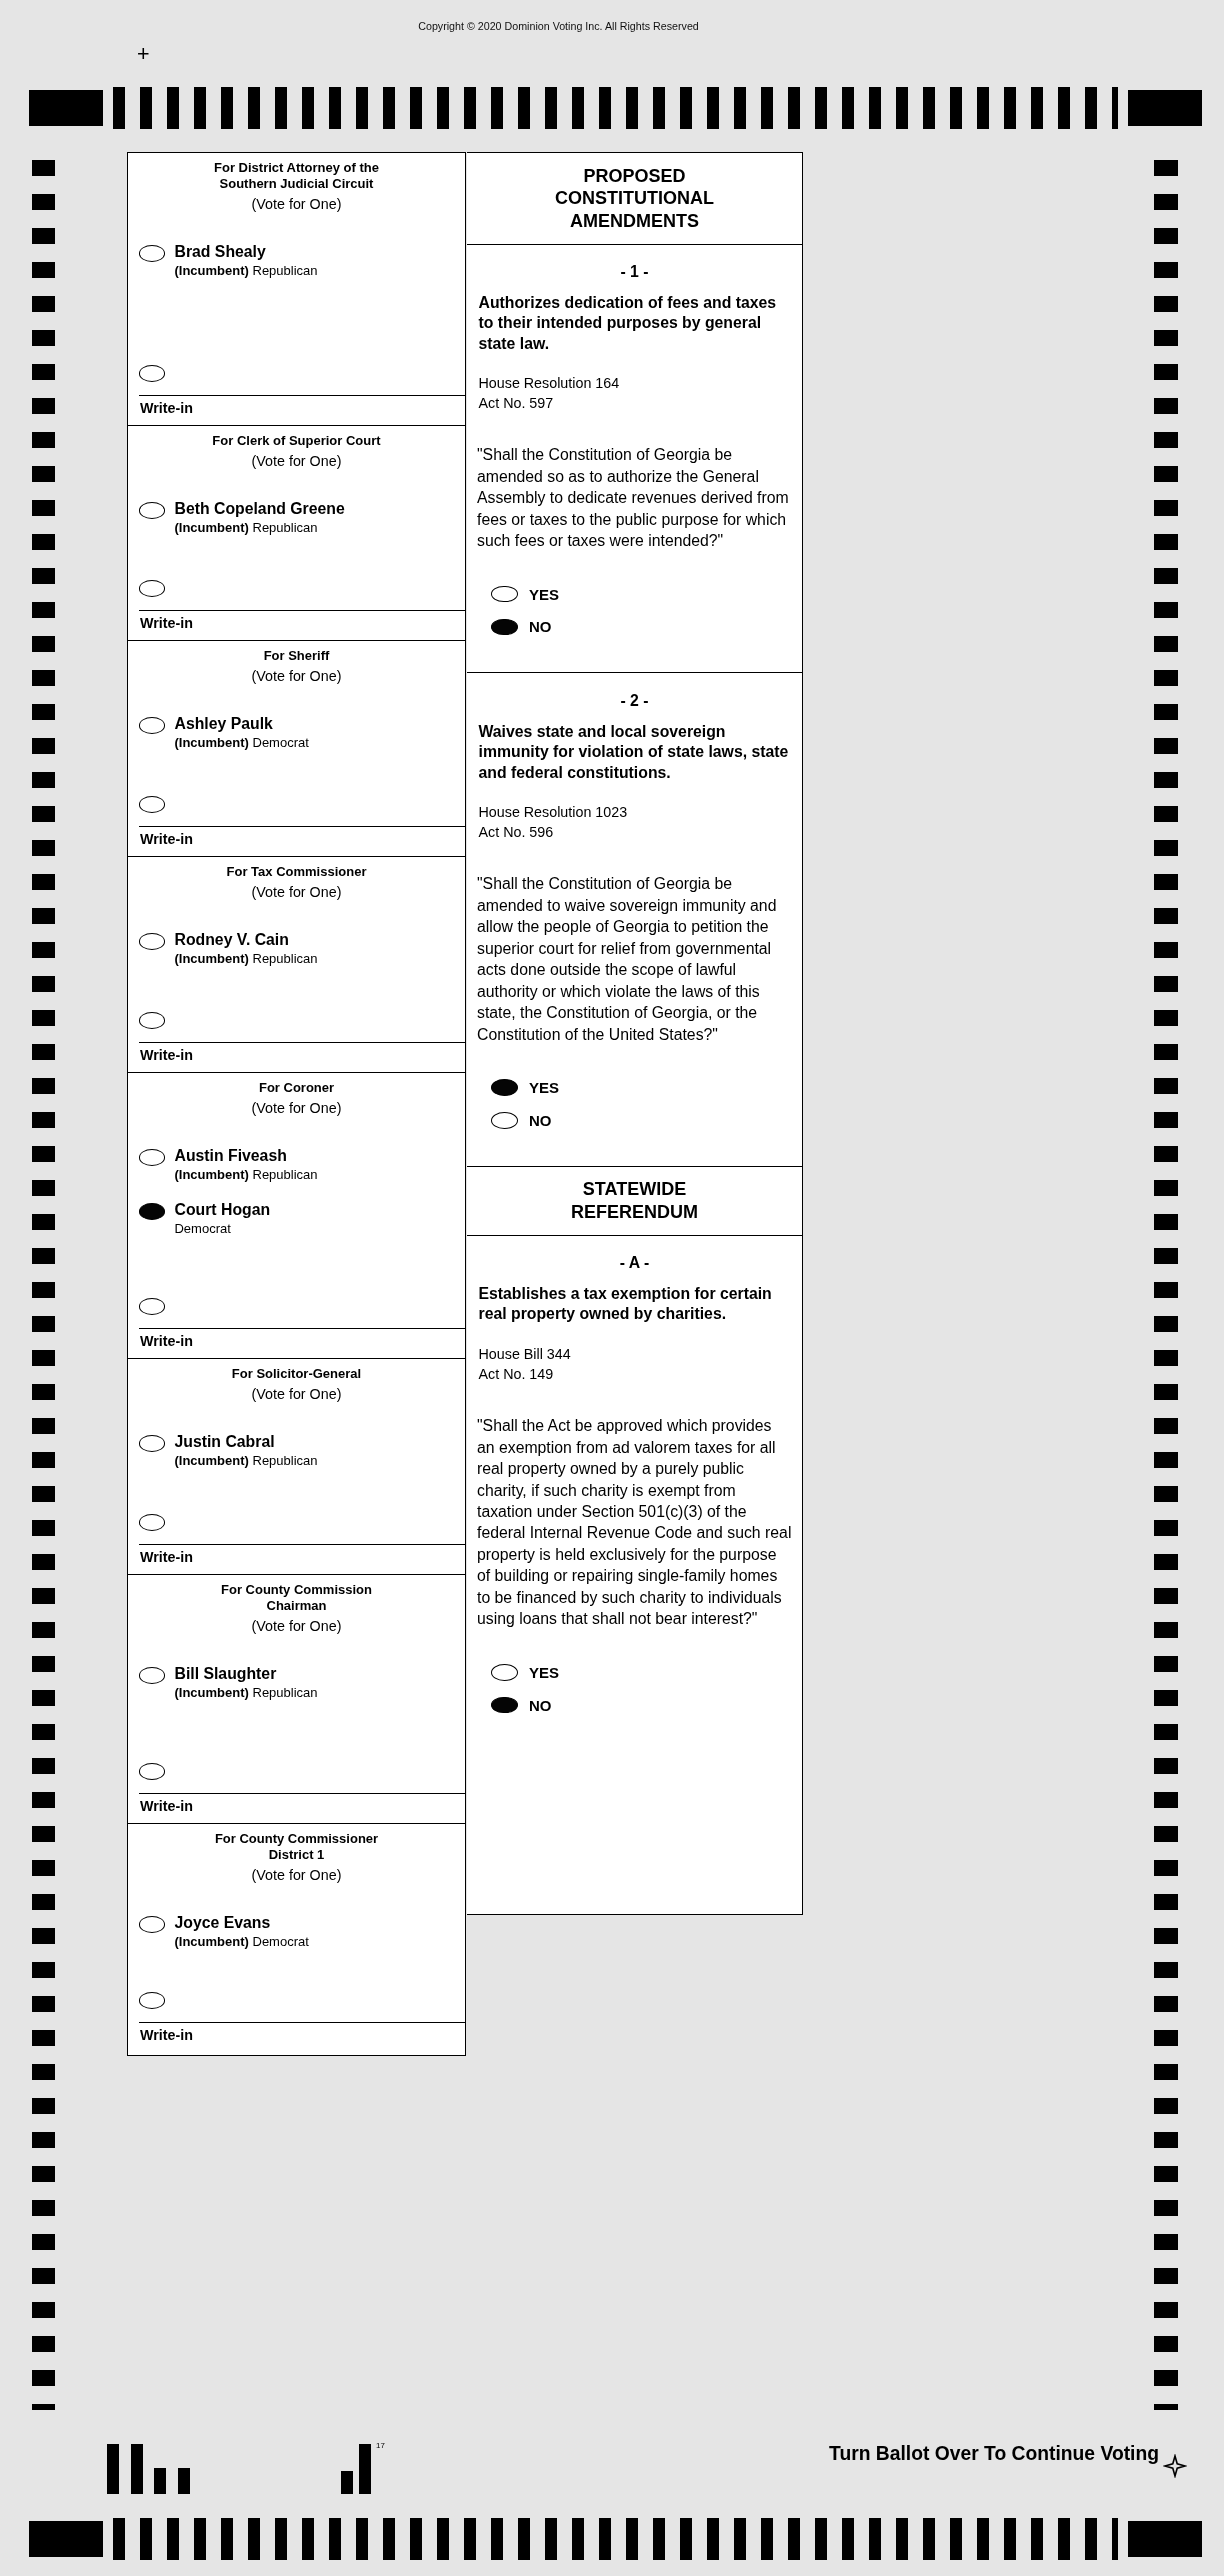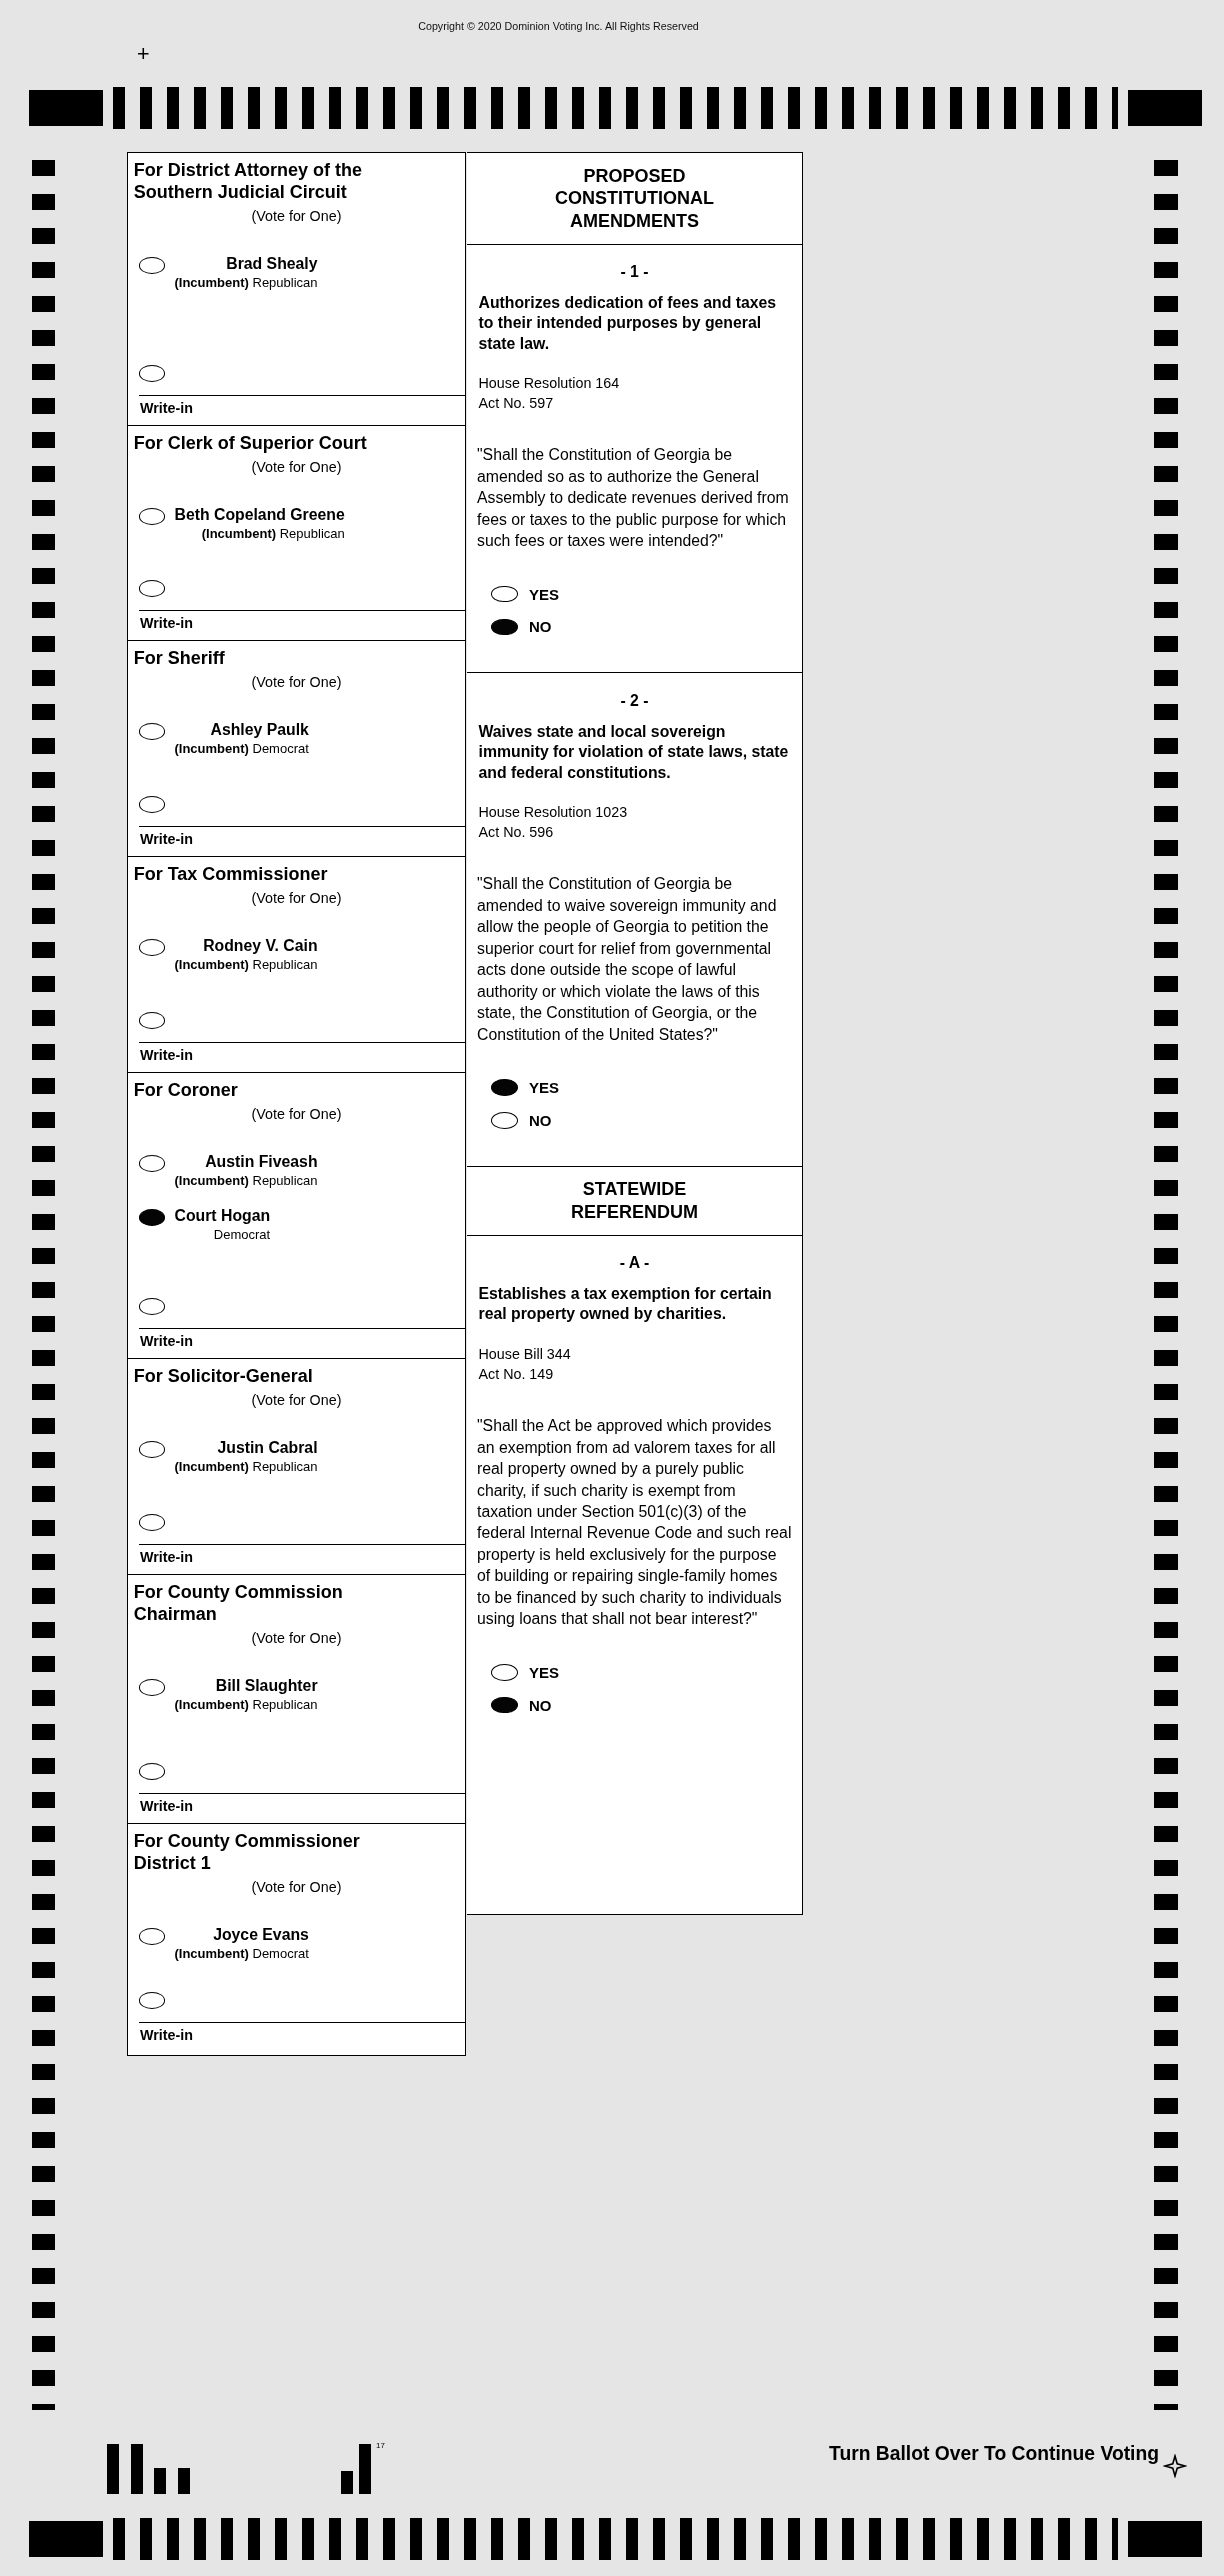--- a/index.html
+++ b/index.html
@@ -38,23 +38,23 @@
   .side-marks.right { left: 1154px; }
 
   
   .col { position: absolute; top: 152px; border: 1.8px solid #000; background: #fff; }
   .contests-col { left: 127px; width: 339px; height: 1904px; overflow: hidden; }
   .measures-col { left: 467px; width: 336px; height: 1763px; border-left: none; }
 
   
   .contest { display: flex; flex-direction: column; border-bottom: 1.8px solid #000; padding-bottom: 7.2px; }
   .contest.last { border-bottom: none; }
-  .c-title { text-align: left; font-weight: bold; font-size: 18px; line-height: 1.22; padding: 7.2px 5.7px 0; white-space: pre-line; }
+  .c-title { text-align: center; font-weight: bold; font-size: 13px; line-height: 1.22; padding: 7.2px 5.7px 0; white-space: pre-line; }
   .c-sub { text-align: center; font-size: 14.3px; padding-top: 3.6px; }
-  .cand { display: flex; gap: 9.3px; padding-left: 10.7px; margin-top: 31.5px; align-items: flex-start; text-align: right; }
+  .cand { display: flex; gap: 9.3px; padding-left: 10.7px; margin-top: 31.5px; align-items: flex-start; }
   .cand + .cand { margin-top: 18.6px; }
   .cand .oval { flex: none; margin-top: 2.1px; }
   .cand-name { font-weight: bold; font-size: 15.8px; line-height: 1.15; display: block; }
   .cand-sub { font-size: 13px; margin-top: 2.1px; display: block; }
   .cand-qual { font-weight: bold; margin-top: 32px; }
   .empty-oval-row { margin-top: auto; padding-left: 10.7px; }
   .write-in { margin-top: 11.5px; }
   .wi-line { border-top: 1.4px solid #000; margin-left: 10.7px; }
   .wi-label { font-weight: bold; font-size: 14.3px; margin: 4.3px 0 1.4px 12px; }
 

